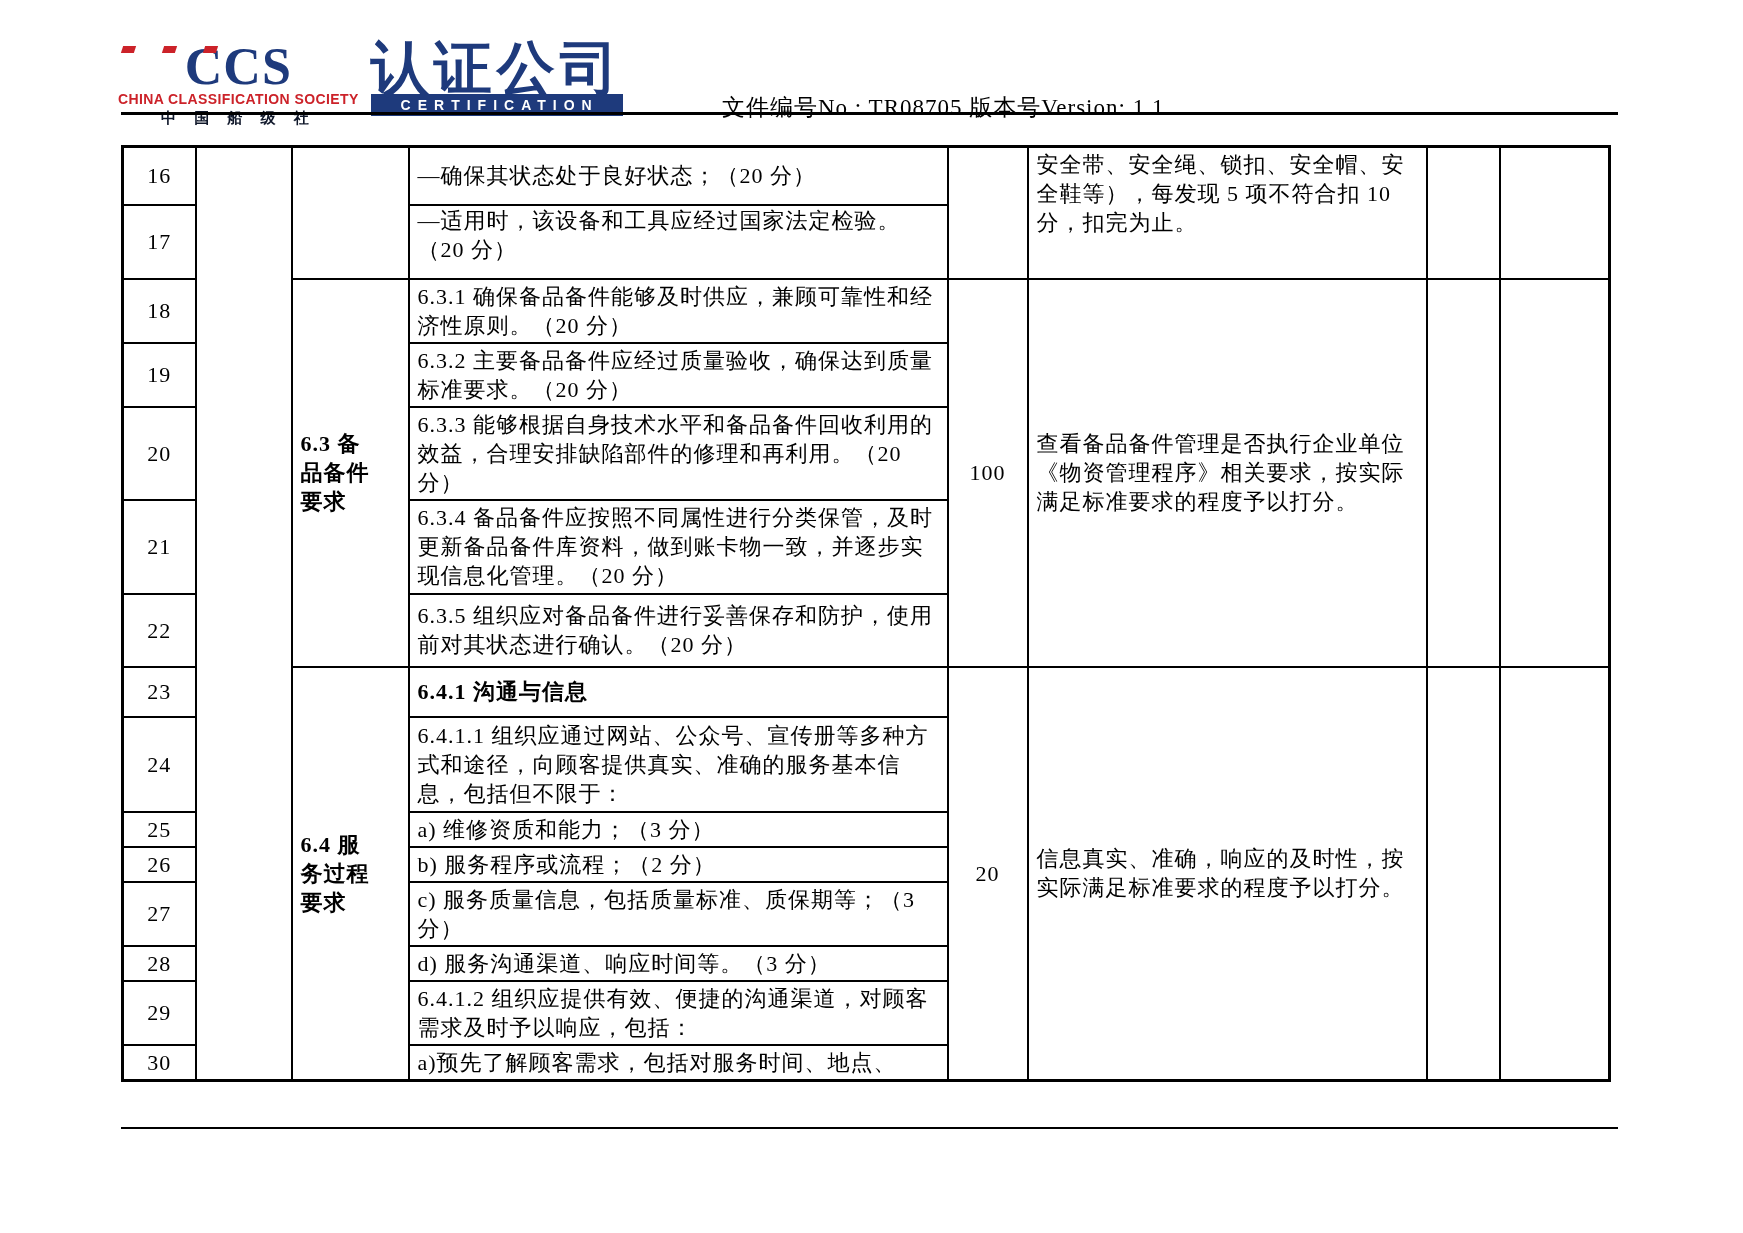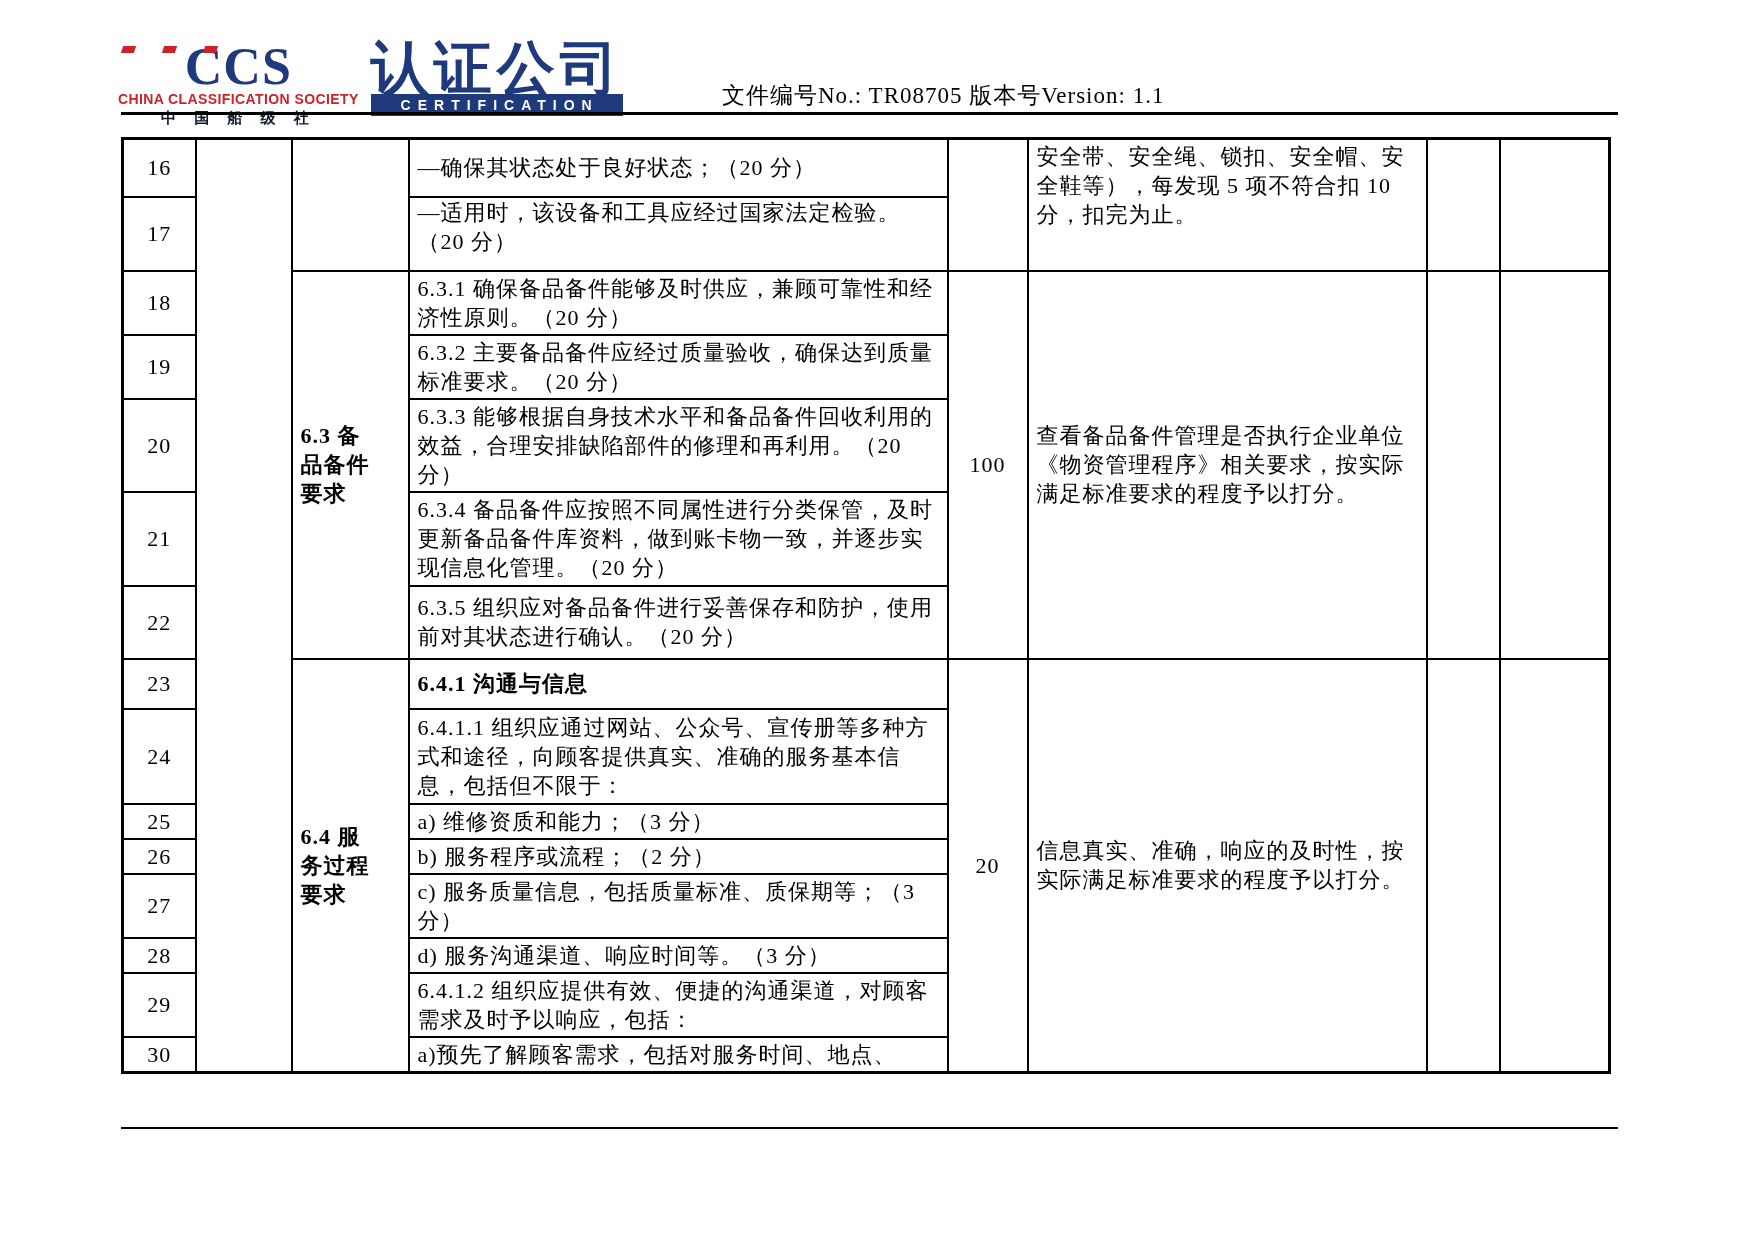--- a/index.html
+++ b/index.html
@@ -79,39 +79,39 @@
     font-family: "Liberation Sans", sans-serif;
     font-weight: bold;
     font-size: 14px;
     letter-spacing: 7px;
     text-align: center;
     padding: 3px 6px 3px 12px;
   }
   .doc-number {
     position: absolute;
     left: 722px;
-    top: 80px;
+    top: 92px;
     font-size: 23px;
     letter-spacing: 1px;
     white-space: nowrap;
   }
   .header-rule {
     position: absolute;
     left: 121px;
     top: 112px;
     width: 1497px;
     height: 3px;
     background: #000;
   }
 
   
   table.audit {
     position: absolute;
     left: 121px;
-    top: 137px;
+    top: 145px;
     width: 1489px;
     table-layout: fixed;
     border-collapse: collapse;
     border: 3px solid #000;
   }
   table.audit td {
     border: 2px solid #000;
     padding: 2px 8px;
     font-size: 22px;
     line-height: 29px;

